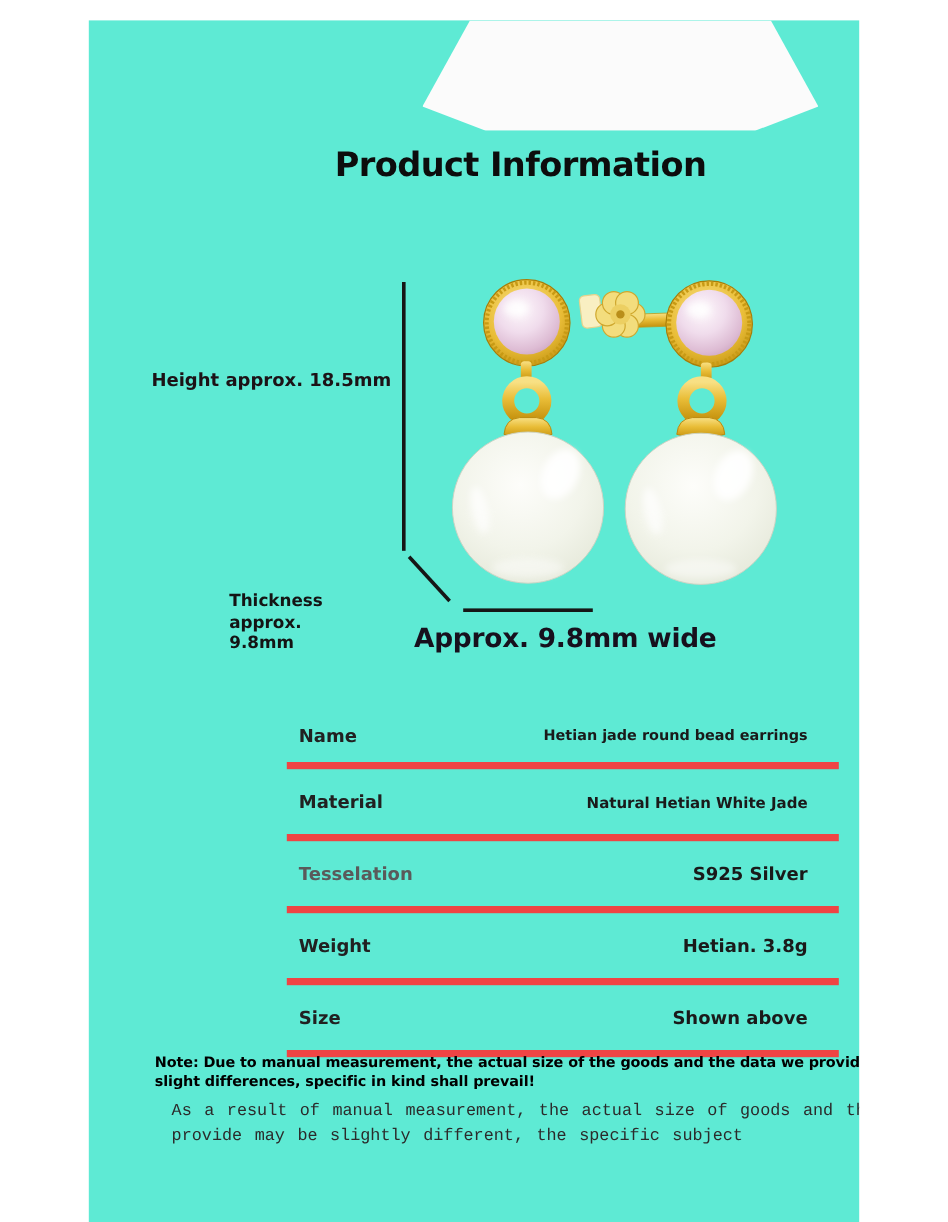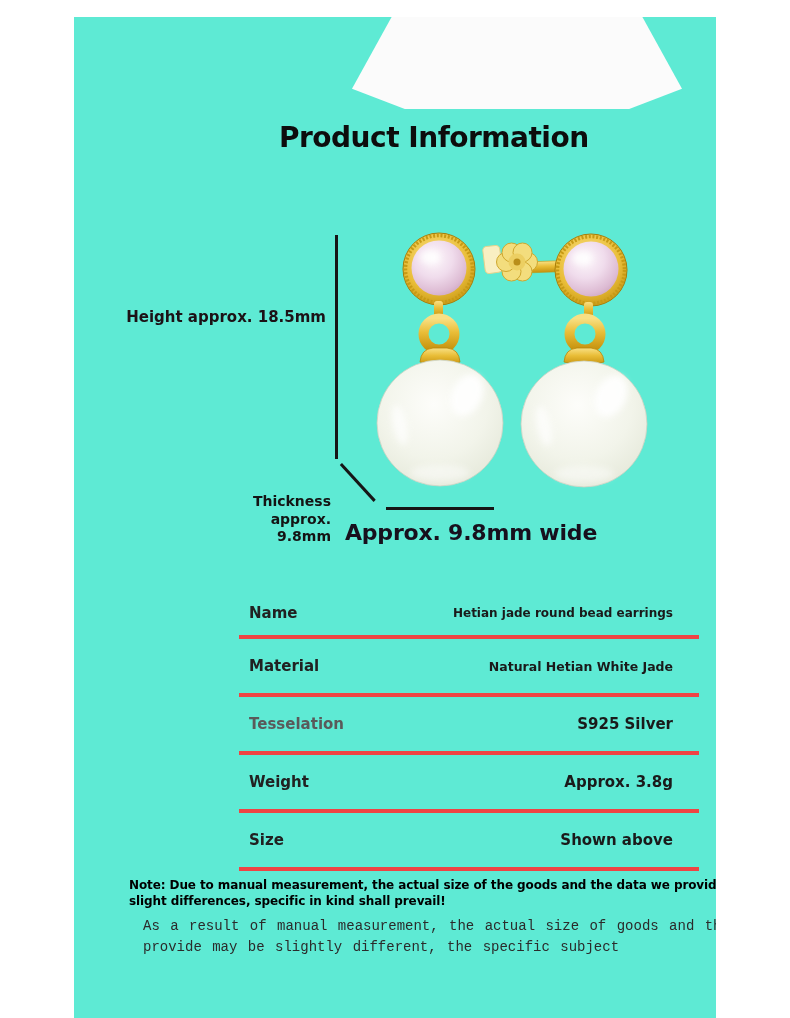--- a/index.html
+++ b/index.html
@@ -18,29 +18,29 @@
   .product-svg{left:280px;top:205px;}
   .dim-line{background:#161616;}
   .v-line{left:261px;top:218px;width:2.5px;height:224px;}
   .d-line{left:268px;top:446px;width:50px;height:2.5px;transform:rotate(47.5deg);transform-origin:0 0;}
   .w-line{left:312px;top:490px;width:108px;height:2.5px;}
   .height-label{
     left:40px;top:291px;width:212px;text-align:right;
     font-size:15px;font-weight:700;color:#1c1216;
   }
   .thickness-label{
-    left:117px;top:476px;font-size:14px;font-weight:700;color:#141414;line-height:1.25;width:140px;text-align:right;
+    left:117px;top:476px;font-size:14px;font-weight:700;color:#141414;line-height:1.25;width:140px;
   }
   .width-label{
     left:271px;top:503px;font-size:22px;font-weight:700;color:#17101d;letter-spacing:-0.2px;
   }
   .spec-table{left:165px;top:574px;width:460px;}
   .spec-row{
     display:flex;justify-content:space-between;align-items:center;
-    height:54px;border-bottom:4px solid #ef4444;
+    height:54px;border-bottom:6px solid #ef4444;
   }
   .spec-row.first{height:44px;}
   .spec-label{font-size:15px;font-weight:700;color:#212121;padding-left:10px;}
   .spec-label.muted{color:#5a5a5a;}
   .spec-value{font-weight:700;color:#1a1a1a;padding-right:26px;text-align:right;}
   .val-sm{font-size:12px;text-align:center;}
   .val-md{font-size:12.5px;}
   .val-lg{font-size:15px;}
   .note{left:55px;top:861px;width:697px;}
   .note-bold{
@@ -155,21 +155,21 @@
     <div class="spec-row">
       <span class="spec-label">Material</span>
       <span class="spec-value val-md">Natural Hetian White Jade</span>
     </div>
     <div class="spec-row">
       <span class="spec-label muted">Tesselation</span>
       <span class="spec-value val-lg">S925 Silver</span>
     </div>
     <div class="spec-row">
       <span class="spec-label">Weight</span>
-      <span class="spec-value val-lg">Approx. 3.8g</span>
+      <span class="spec-value val-lg">Hetian. 3.8g</span>
     </div>
     <div class="spec-row">
       <span class="spec-label">Size</span>
       <span class="spec-value val-lg">Shown above</span>
     </div>
   </div>
 
   <div class="abs note">
     <p class="note-bold">Note: Due to manual measurement, the actual size of the goods and the data we provide there may be slight differences, specific in kind shall prevail!</p>
     <p class="note-mono">As a result of manual measurement, the actual size of goods and the data we provide may be slightly different, the specific subject</p>

